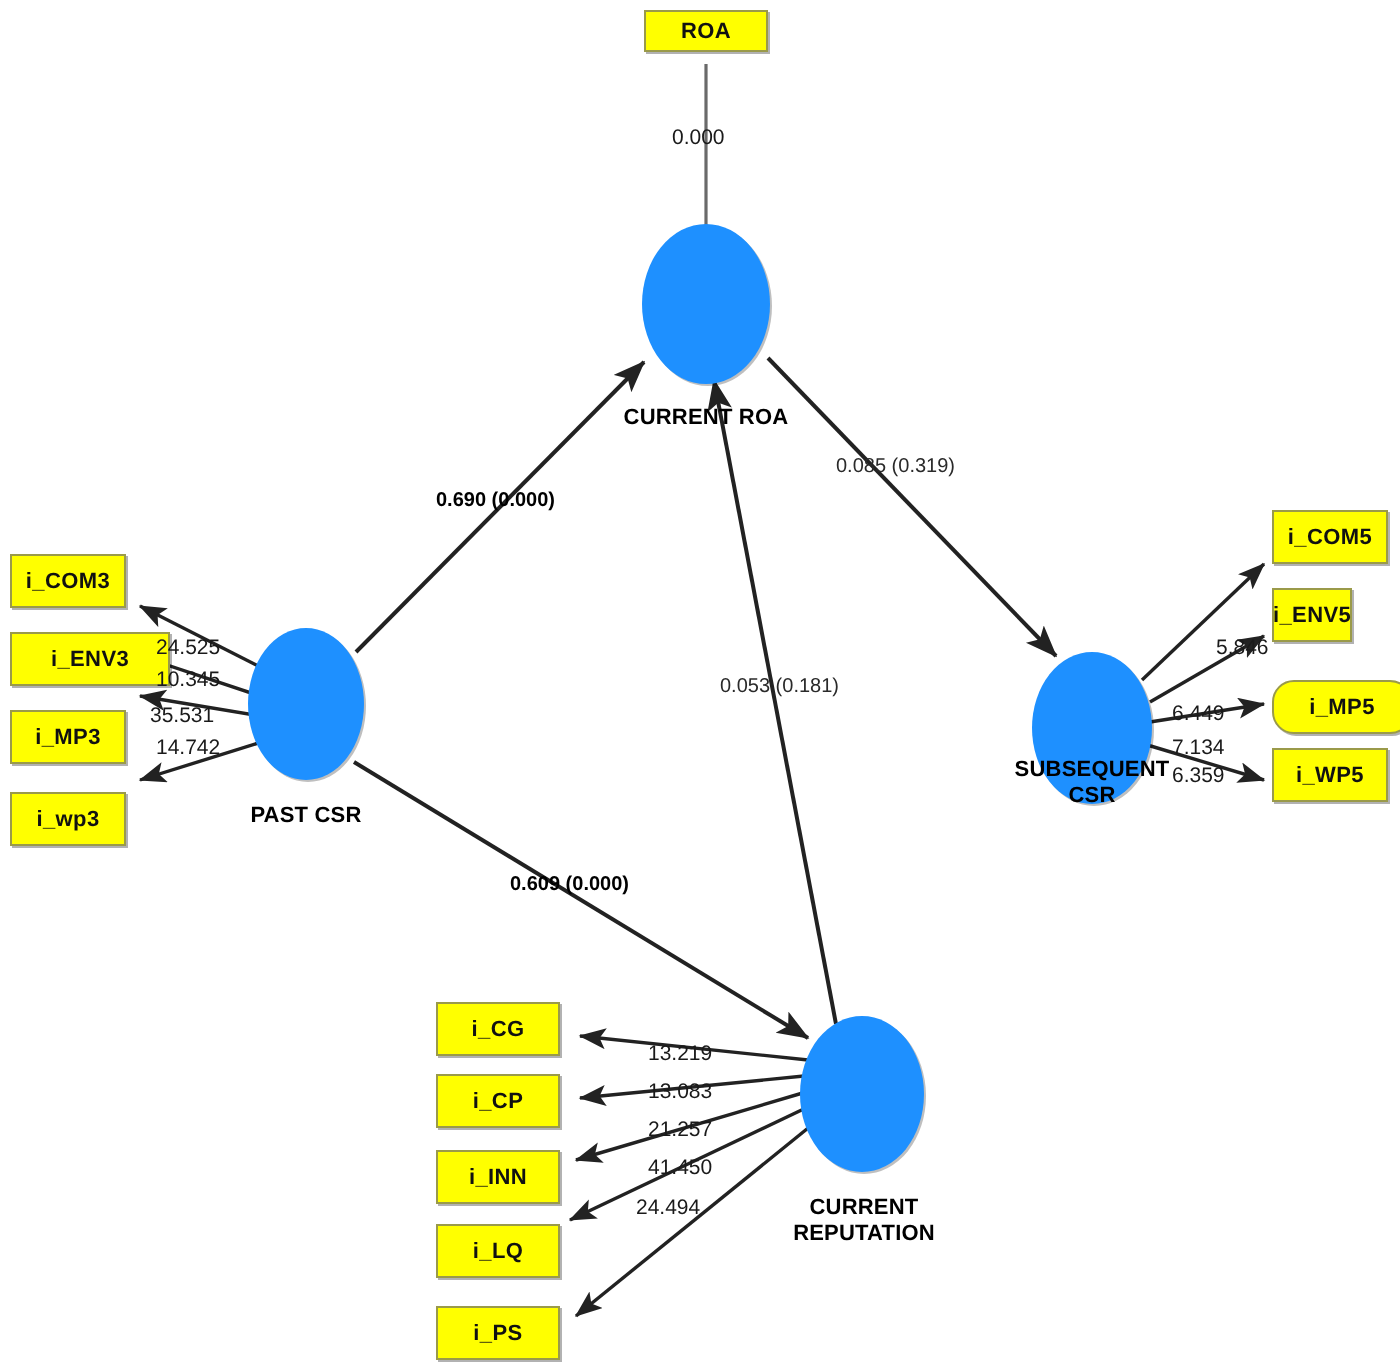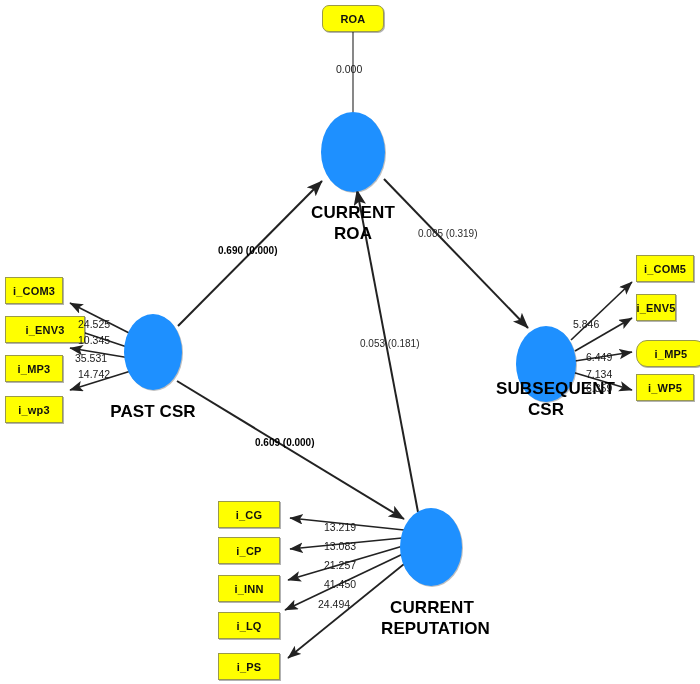--- a/index.html
+++ b/index.html
@@ -45,21 +45,21 @@
 
   
   .construct {
     position: absolute;
     background: #1e90ff;
     border-radius: 50%;
     box-shadow: 1px 1px 0 rgba(0,0,0,.25);
   }
   .construct-label {
     position: absolute;
-    font-size: 17px;
+    font-size: 11px;
     font-weight: 700;
     color: #000000;
     text-align: center;
     line-height: 1.22;
     letter-spacing: .1px;
     white-space: pre-line;
   }
 
   
   .loading {
@@ -112,21 +112,21 @@
     <line x1="575" y1="361" x2="632" y2="352" stroke="#222222" stroke-width="1.7" marker-end="url(#ah)"></line>
     <line x1="572" y1="372" x2="632" y2="390" stroke="#222222" stroke-width="1.7" marker-end="url(#ah)"></line>
 
     <line x1="404" y1="530" x2="290" y2="518" stroke="#222222" stroke-width="1.7" marker-end="url(#ah)"></line>
     <line x1="402" y1="538" x2="290" y2="549" stroke="#222222" stroke-width="1.7" marker-end="url(#ah)"></line>
     <line x1="403" y1="546" x2="288" y2="580" stroke="#222222" stroke-width="1.7" marker-end="url(#ah)"></line>
     <line x1="405" y1="553" x2="285" y2="610" stroke="#222222" stroke-width="1.7" marker-end="url(#ah)"></line>
     <line x1="409" y1="560" x2="288" y2="658" stroke="#222222" stroke-width="1.7" marker-end="url(#ah)"></line>
   </svg>
 
-  <div class="indicator" style="left:322px; top:5px; width:62px; height:27px;border-radius:7px;">ROA</div>
+  <div class="indicator" style="left:322px; top:5px; width:62px; height:21px;">ROA</div>
   <div class="loading" style="left:336px; top:63px;">0.000</div>
 
   <div class="construct" style="left:321px; top:112px; width:64px; height:80px;"></div>
   <div class="construct-label" style="left:303px; top:203px; width:100px;">CURRENT ROA</div>
 
   <div class="construct" style="left:124px; top:314px; width:58px; height:76px;"></div>
   <div class="construct-label" style="left:103px; top:402px; width:100px;">PAST CSR</div>
 
   <div class="construct" style="left:516px; top:326px; width:60px; height:76px;"></div>
   <div class="construct-label" style="left:496px; top:379px; width:100px;">SUBSEQUENT
@@ -144,21 +144,21 @@
   <div class="loading" style="left:78px; top:318px;">24.525</div>
   <div class="loading" style="left:78px; top:334px;">10.345</div>
   <div class="loading" style="left:75px; top:352px;">35.531</div>
   <div class="loading" style="left:78px; top:368px;">14.742</div>
 
   <div class="indicator" style="left:636px; top:255px; width:58px; height:27px;">i_COM5</div>
   <div class="indicator" style="left:636px; top:294px; width:40px; height:27px;">i_ENV5</div>
   <div class="indicator" style="left:636px; top:340px; width:70px; height:27px;border-radius:11px;">i_MP5</div>
   <div class="indicator" style="left:636px; top:374px; width:58px; height:27px;">i_WP5</div>
 
-  <div class="loading" style="left:573px; top:318px;">5.846</div>
+  <div class="loading" style="left:608px; top:318px;">5.846</div>
   <div class="loading" style="left:586px; top:334px;margin-top:48px;">6.359</div>
   <div class="loading" style="left:586px; top:351px;text-align:center;">6.449</div>
   <div class="loading" style="left:586px; top:368px;">7.134</div>
 
   <div class="indicator" style="left:218px; top:501px; width:62px; height:27px;">i_CG</div>
   <div class="indicator" style="left:218px; top:537px; width:62px; height:27px;">i_CP</div>
   <div class="indicator" style="left:218px; top:575px; width:62px; height:27px;">i_INN</div>
   <div class="indicator" style="left:218px; top:612px; width:62px; height:27px;">i_LQ</div>
   <div class="indicator" style="left:218px; top:653px; width:62px; height:27px;">i_PS</div>
 

